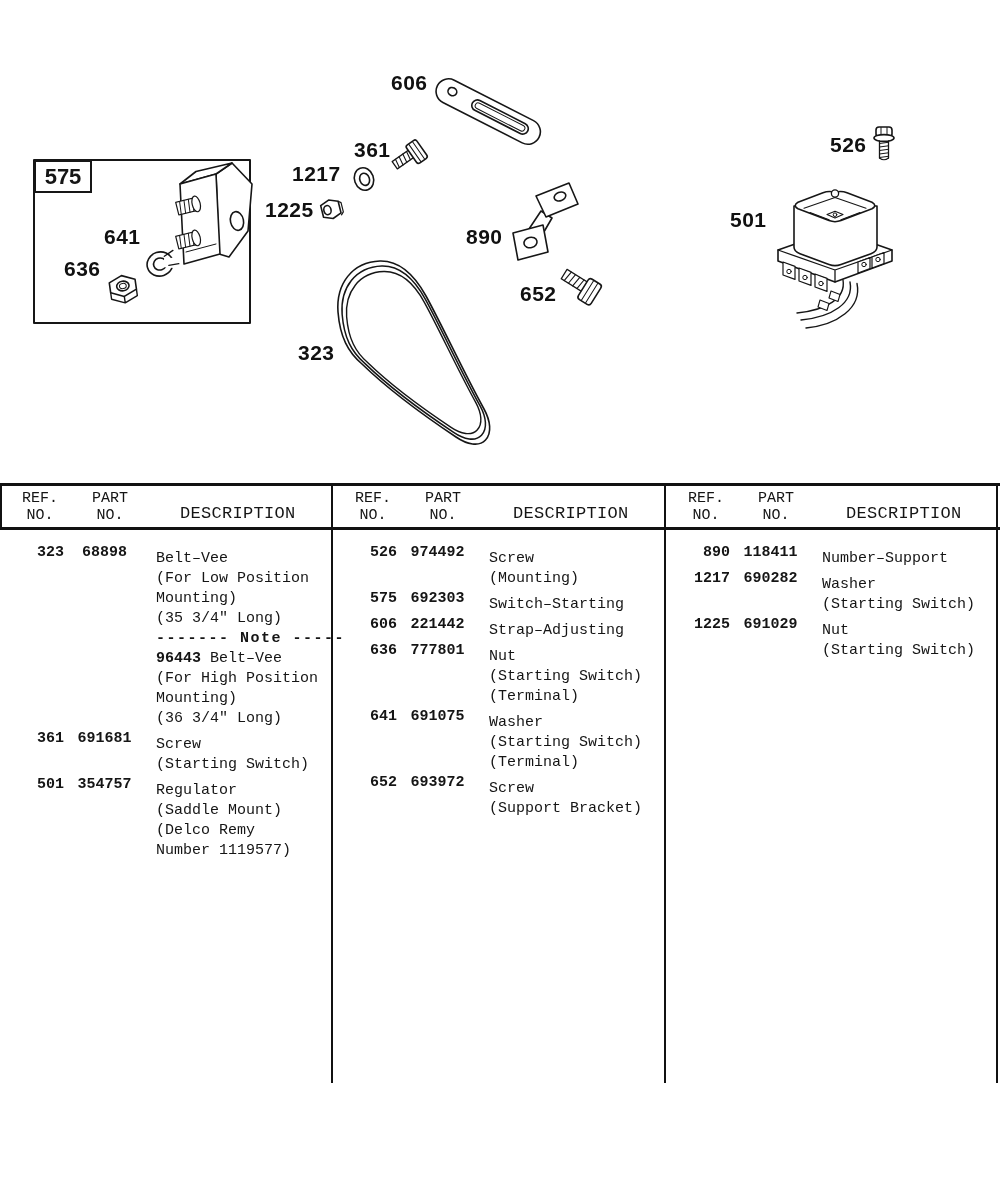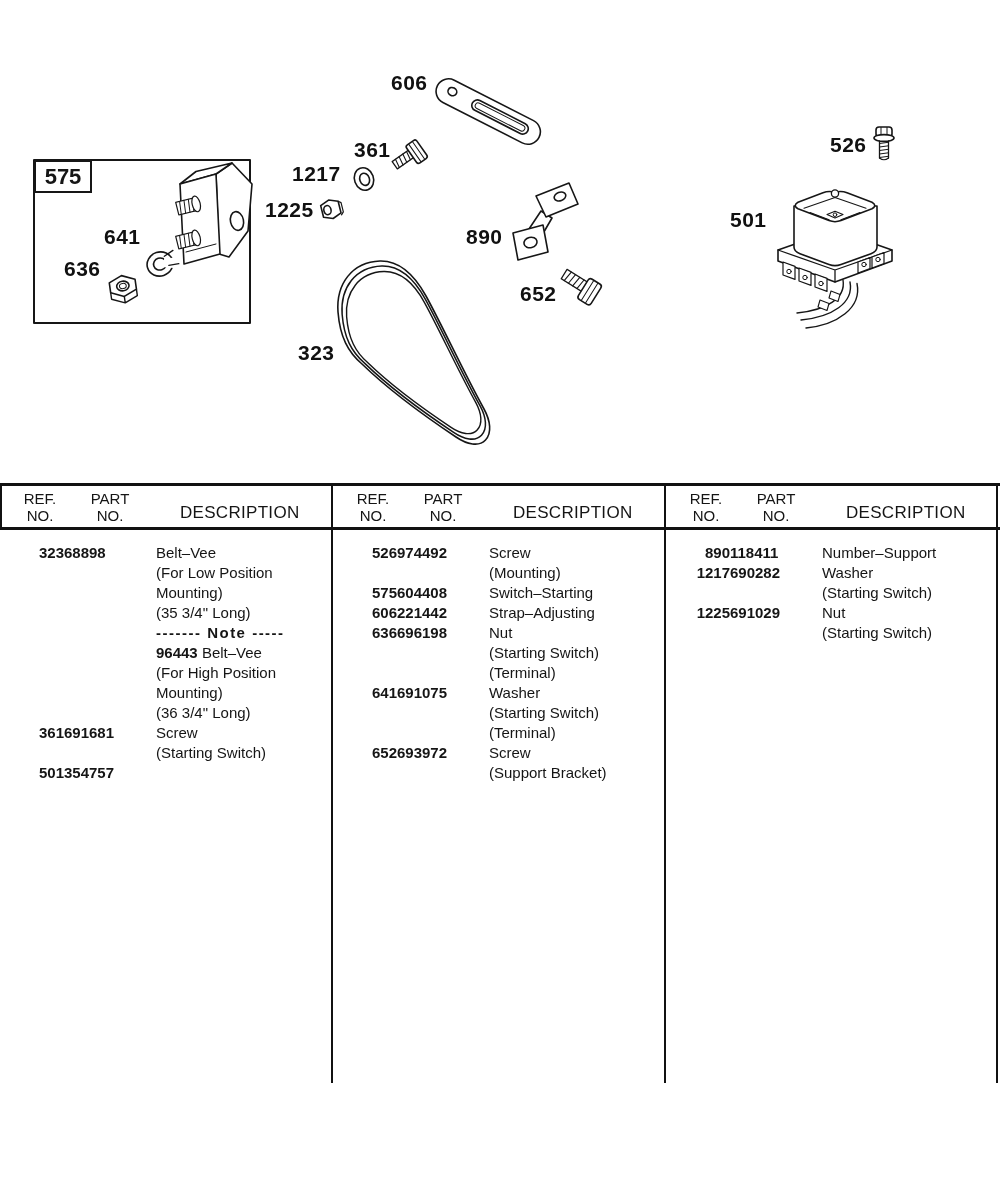--- a/index.html
+++ b/index.html
@@ -14,40 +14,40 @@
     position:absolute; font-size:21px; font-weight:700; letter-spacing:0.5px;
     color:#111; white-space:nowrap;
   }
   .l575box {
     position:absolute; left:34px; top:160px; width:54px; height:29px;
     background:#fff; border:2px solid #161616;
     display:flex; align-items:center; justify-content:center;
     font-size:22px; font-weight:700;
   }
   
-  .ptable { position:absolute; left:0; top:483px; width:1000px; height:600px; font-size:15px; }
+  .ptable { position:absolute; left:0; top:483px; width:1000px; height:600px; font-size:15px;font-family:Liberation Mono, monospace; }
   .rule-top  { position:absolute; left:0; right:0; top:0; height:3px; background:#111; }
   .rule-head { position:absolute; left:0; right:0; top:44px; height:3px; background:#111; }
   .v  { position:absolute; top:0; bottom:0; width:2px; background:#111; }
   .v1 { left:331px; } .v2 { left:664px; } .vr { left:996px; }
   .vl { left:0; top:0; height:47px; bottom:auto; }
   .hgroup { position:absolute; top:3px; height:41px; width:331px; }
   .hg1 { left:0; } .hg2 { left:333px; } .hg3 { left:666px; }
   .h-ref, .h-part {
     position:absolute; top:4px; width:52px; text-align:center;
     font-size:15px; line-height:17px;
   }
   .h-ref { left:14px; } .h-part { left:84px; }
   .h-desc { position:absolute; left:180px; bottom:4px; font-size:17px; letter-spacing:0.3px;margin-top:40px; }
   .bcol { position:absolute; top:60px; width:331px; }
   .bc1 { left:0; } .bc2 { left:333px; } .bc3 { left:666px; }
   .row { display:flex; align-items:flex-start; }
   .cell-ref  { width:64px;  text-align:right; font-weight:700; line-height:20px; flex:0 0 auto; }
-  .cell-part { width:81px; text-align:left; font-weight:700; line-height:20px; flex:0 0 auto; }
-  .cell-desc { padding-left:11px; line-height:20px; }
+  .cell-part { width:81px; text-align:center; font-weight:700; line-height:20px; flex:0 0 auto; }
+  .cell-desc { padding-left:11px; line-height:20px;margin-top:6px; }
   .dline { line-height:20px; white-space:nowrap; }
   .b { font-weight:700; }
   .spaced { letter-spacing:1.5px; }
 </style>
 </head>
 <body>
 
 <div class="page">
 
   <div class="diagram">
@@ -246,48 +246,54 @@
           <div class="cell-ref">361</div>
           <div class="cell-part">691681</div>
           <div class="cell-desc">
             <div class="dline">Screw</div>
             <div class="dline">(Starting Switch)</div>
           </div>
         </div>
         <div class="row">
           <div class="cell-ref">501</div>
           <div class="cell-part">354757</div>
+          <div class="cell-desc">
+            <div class="dline">Regulator</div>
+            <div class="dline">(Saddle Mount)</div>
+            <div class="dline">(Delco Remy</div>
+            <div class="dline">Number 1119577)</div>
+          </div>
         </div>
       </div>
     <div class="bcol bc2">
         <div class="row">
           <div class="cell-ref">526</div>
           <div class="cell-part">974492</div>
           <div class="cell-desc">
             <div class="dline">Screw</div>
             <div class="dline">(Mounting)</div>
           </div>
         </div>
         <div class="row">
           <div class="cell-ref">575</div>
-          <div class="cell-part">604408</div>
+          <div class="cell-part">692303</div>
           <div class="cell-desc">
             <div class="dline">Switch–Starting</div>
           </div>
         </div>
         <div class="row">
           <div class="cell-ref">606</div>
           <div class="cell-part">221442</div>
           <div class="cell-desc">
             <div class="dline">Strap–Adjusting</div>
           </div>
         </div>
         <div class="row">
           <div class="cell-ref">636</div>
-          <div class="cell-part">696198</div>
+          <div class="cell-part">777801</div>
           <div class="cell-desc">
             <div class="dline">Nut</div>
             <div class="dline">(Starting Switch)</div>
             <div class="dline">(Terminal)</div>
           </div>
         </div>
         <div class="row">
           <div class="cell-ref">641</div>
           <div class="cell-part">691075</div>
           <div class="cell-desc">

